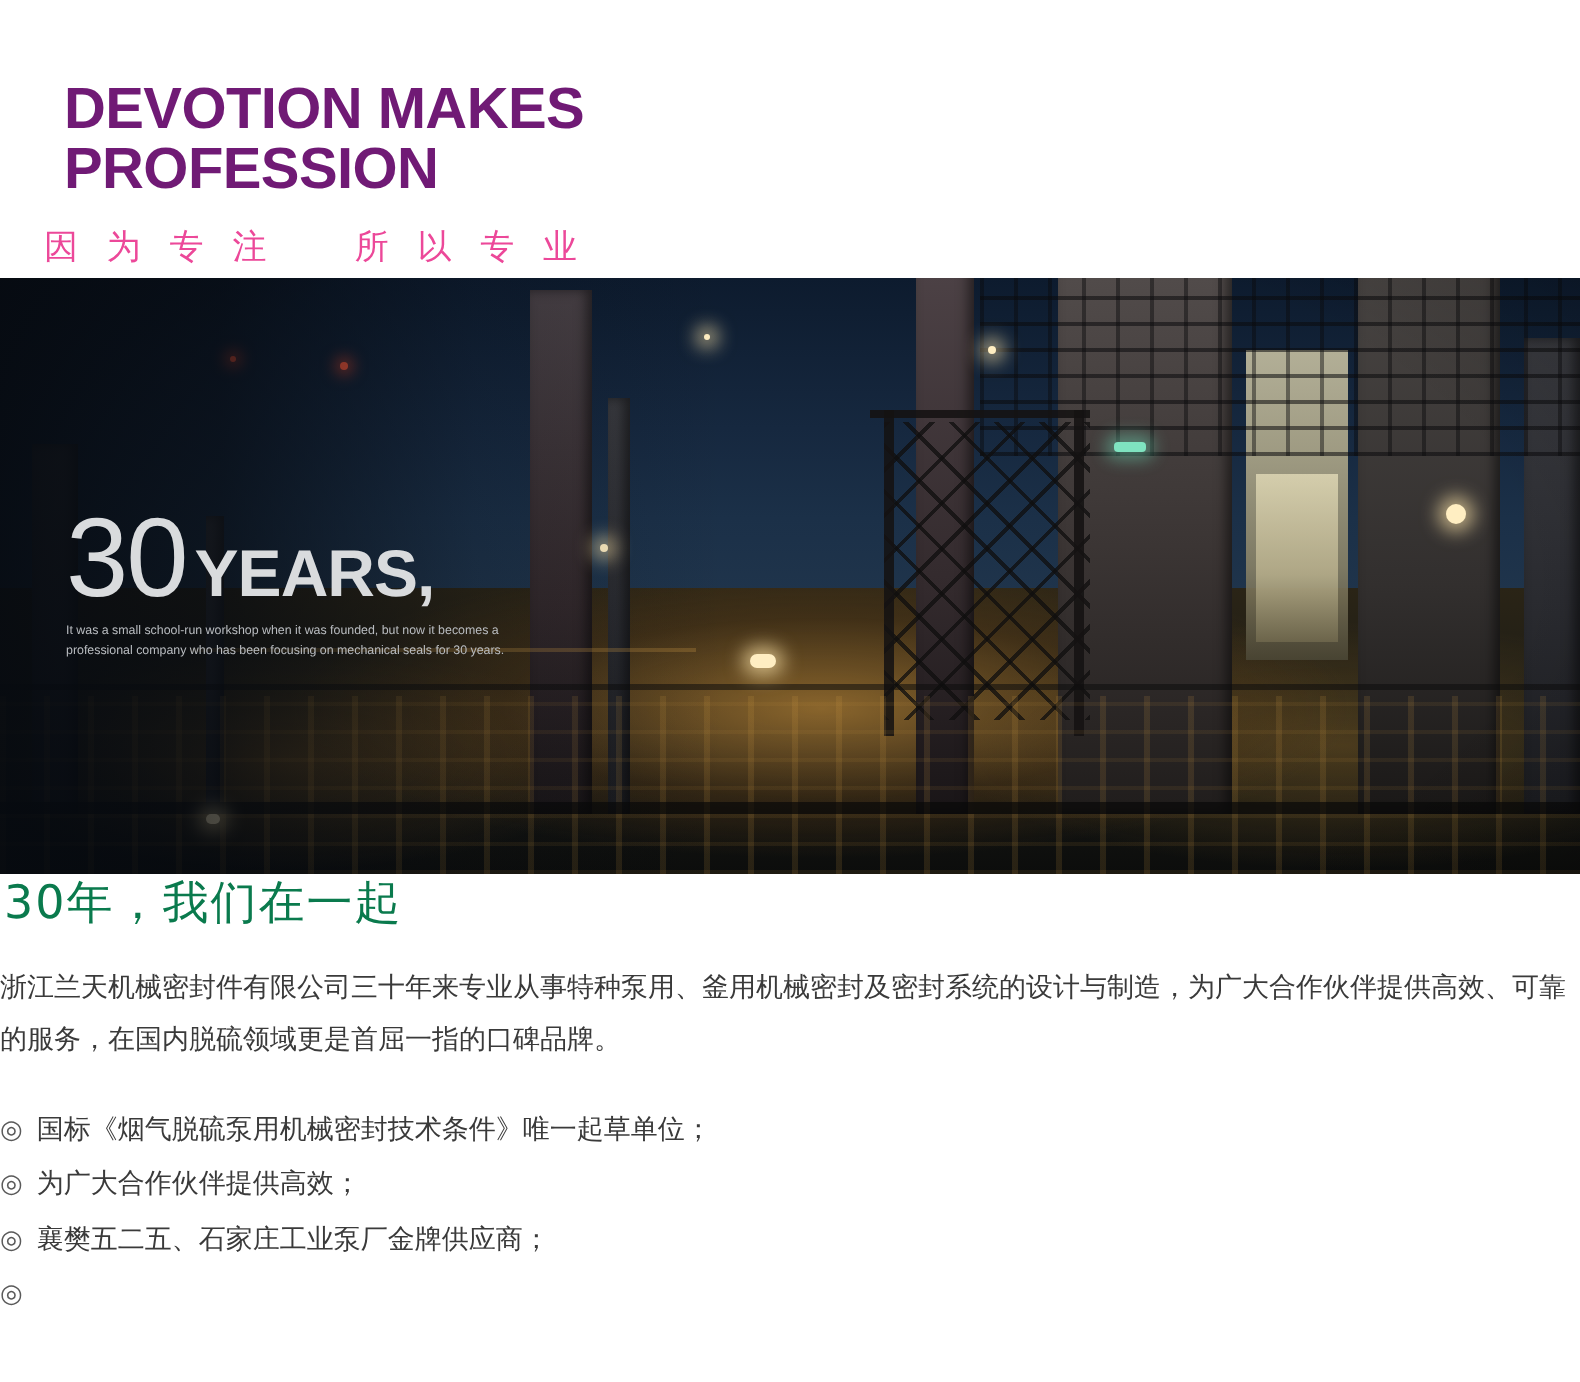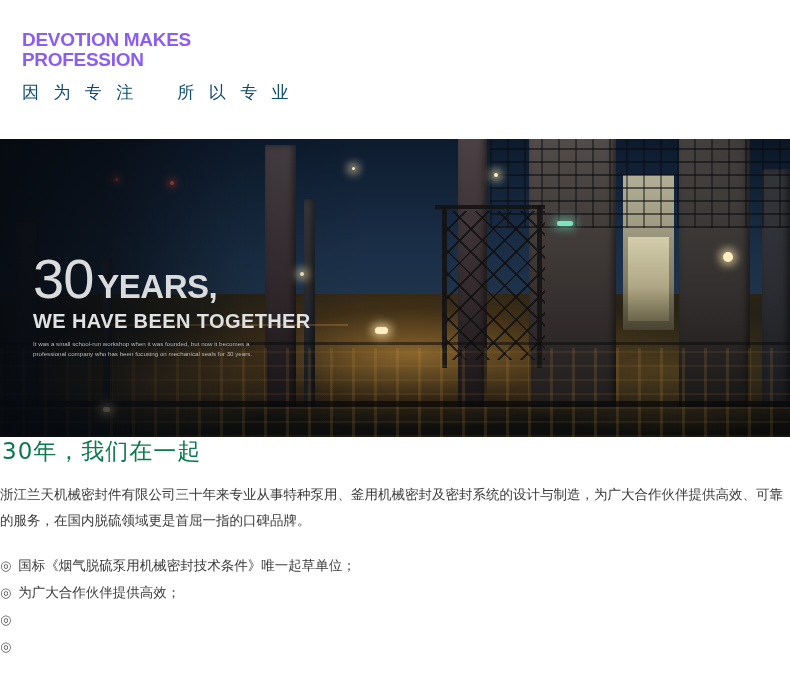--- a/index.html
+++ b/index.html
@@ -13,34 +13,34 @@
     font-family: "Liberation Sans", "DejaVu Sans", sans-serif;
     overflow: hidden;
     position: relative;
   }
 
   
   .top-block {
     padding: 30px 0 0 22px;
   }
   .slogan-en {
-    color: #8b5cf6;
+    color: #701a75;
     font-family: "Liberation Sans", "DejaVu Sans", sans-serif;
     font-weight: bold;
-    font-size: 19px;
+    font-size: 29px;
     line-height: 1.05;
     letter-spacing: -0.3px;
-    margin: 0;
+    margin: 10px;
   }
   .slogan-en .line2 {
     display: block;
   }
   .slogan-cn {
     margin: 11px 0 0 0;
-    color: #0c4a6e;
+    color: #ec4899;
     font-size: 17px;
     letter-spacing: 4.5px;
     font-family: "DejaVu Sans", "Liberation Sans", sans-serif;
     white-space: pre;
   }
 
   
   .hero {
     position: absolute;
     left: 0;
@@ -298,37 +298,37 @@
     <div class="lamp lamp-w l8"></div>
     <div class="lamp lamp-w l9"></div>
 
     <div class="vignette"></div>
   </div>
 
   <div class="hero-text">
     <div class="hero-years">
       <span class="hero-30">30</span><span class="hero-yrs">YEARS,</span>
     </div>
-    <div class="hero-sub">WE HAVE BEEN TOGETHER</div>
     <div class="hero-desc">It was a small school-run workshop when it was founded, but now it becomes a professional company who has been focusing on mechanical seals for 30 years.</div>
   </div>
 </div>
 
 <div class="content">
   <div class="cn-title">30年，我们在一起</div>
   <div class="cn-para">浙江兰天机械密封件有限公司三十年来专业从事特种泵用、釜用机械密封及密封系统的设计与制造，为广大合作伙伴提供高效、可靠的服务，在国内脱硫领域更是首屈一指的口碑品牌。</div>
   <ul class="bullets">
     <li>
       <span class="bullet-mark">◎</span>
       <span>国标《烟气脱硫泵用机械密封技术条件》唯一起草单位；</span>
     </li>
     <li>
       <span class="bullet-mark">◎</span>
       <span>为广大合作伙伴提供高效；</span>
     </li>
     <li>
       <span class="bullet-mark">◎</span>
+      <span>襄樊五二五、石家庄工业泵厂金牌供应商；</span>
     </li>
     <li>
       <span class="bullet-mark">◎</span>
     </li>
   </ul>
 </div>
 
 </body></html>

